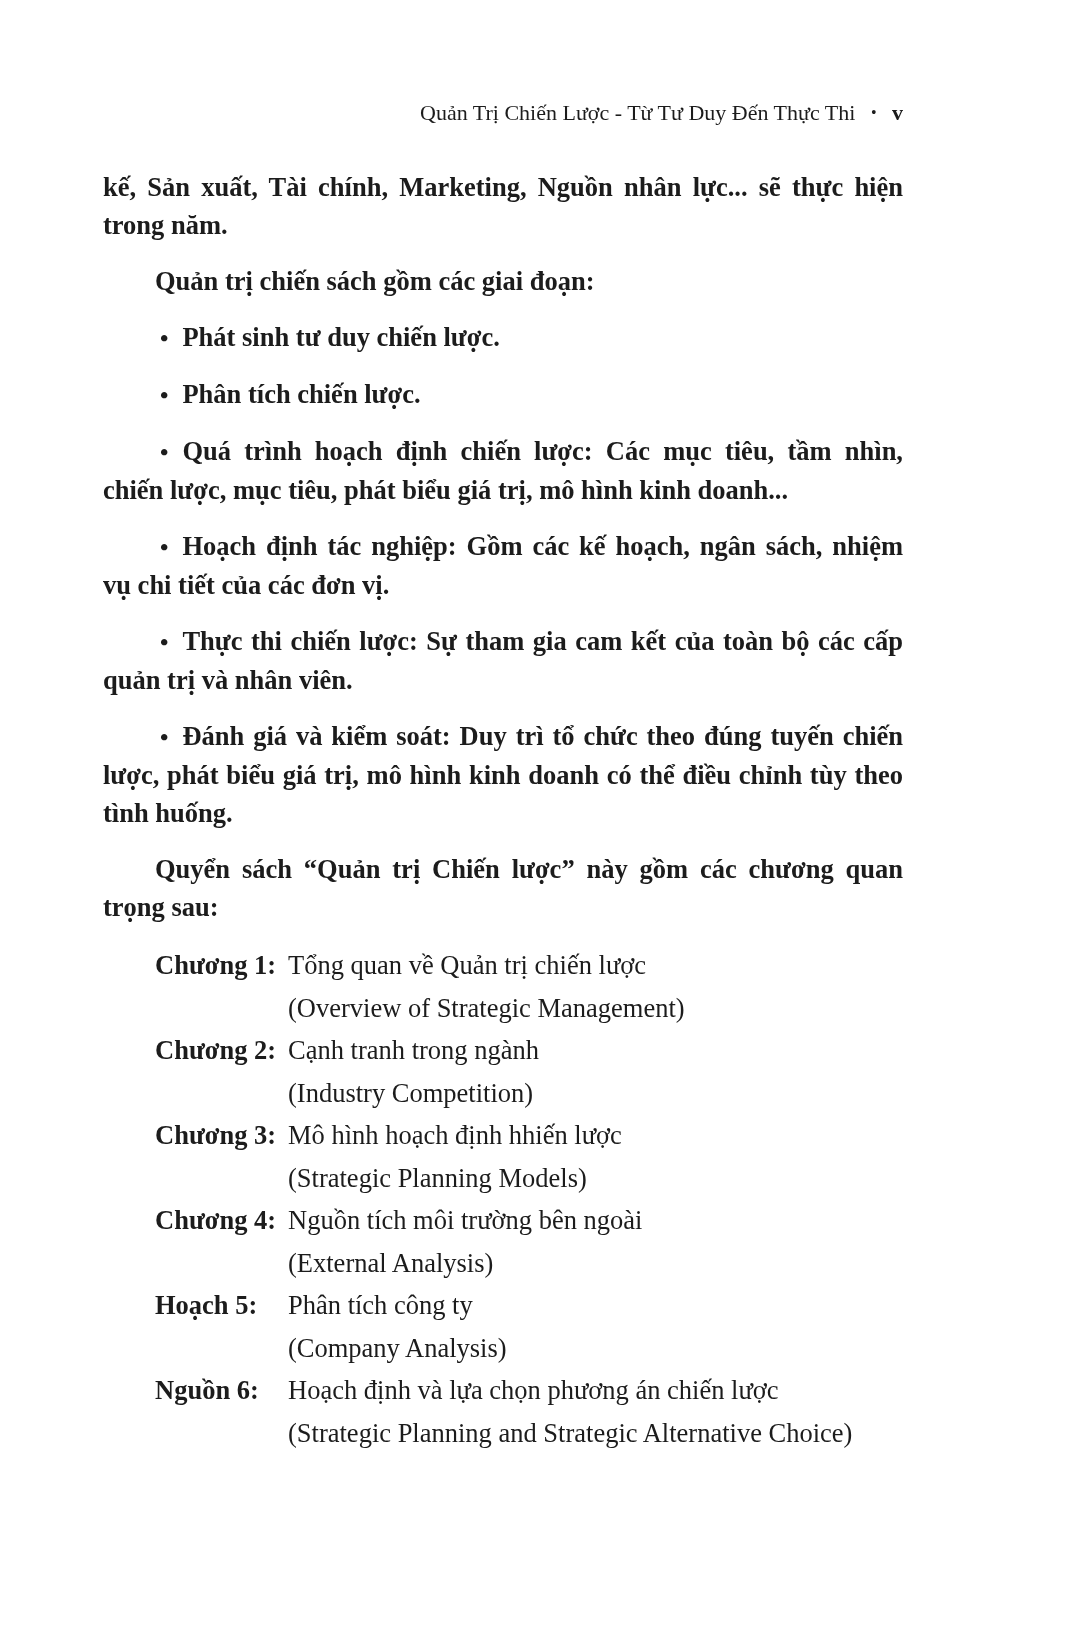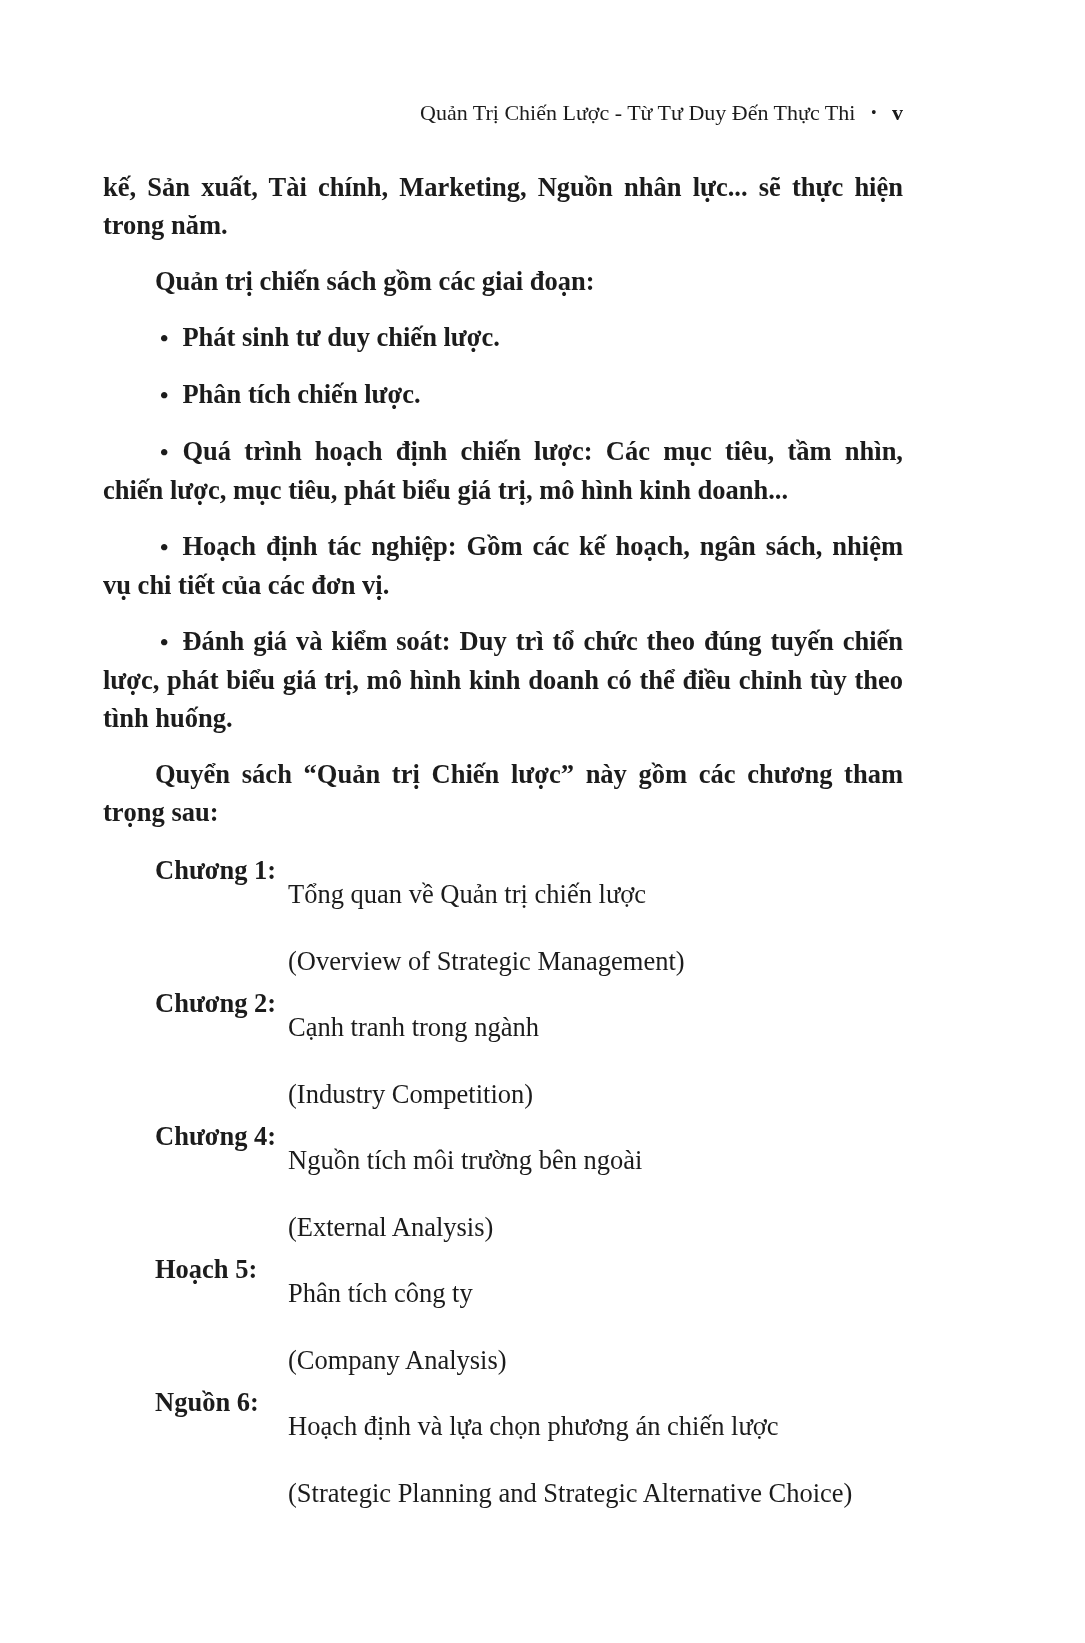--- a/index.html
+++ b/index.html
@@ -67,21 +67,20 @@
     font-weight: bold;
     width: 133px;
     flex-shrink: 0;
     white-space: nowrap;
   }
   .ch-body {
     flex: 1;
   }
   .ch-vi, .ch-en {
     display: block;
-    margin-top: 24px;
   }
 </style>
 </head>
 <body>
 
 <div class="page">
 
   <div class="running-header">
     <span>Quản Trị Chiến Lược - Từ Tư Duy Đến Thực Thi</span>
     <span class="sep">•</span>
@@ -92,43 +91,51 @@
 
     <p>kế, Sản xuất, Tài chính, Marketing, Nguồn nhân lực... sẽ thực hiện trong năm.</p>
 
     <p class="indent">Quản trị chiến sách gồm các giai đoạn:</p>
 
     <div>
       <p class="bullet"><span class="marker">•</span><span>Phát sinh tư duy chiến lược.</span></p>
       <p class="bullet"><span class="marker">•</span><span>Phân tích chiến lược.</span></p>
       <p class="bullet"><span class="marker">•</span><span>Quá trình hoạch định chiến lược: Các mục tiêu, tầm nhìn, chiến lược, mục tiêu, phát biểu giá trị, mô hình kinh doanh...</span></p>
       <p class="bullet"><span class="marker">•</span><span>Hoạch định tác nghiệp: Gồm các kế hoạch, ngân sách, nhiệm vụ chi tiết của các đơn vị.</span></p>
+      <p class="bullet"><span class="marker">•</span><span>Thực thi chiến lược: Sự tham gia cam kết của toàn bộ các cấp quản trị và nhân viên.</span></p>
       <p class="bullet"><span class="marker">•</span><span>Đánh giá và kiểm soát: Duy trì tổ chức theo đúng tuyến chiến lược, phát biểu giá trị, mô hình kinh doanh có thể điều chỉnh tùy theo tình huống.</span></p>
     </div>
 
-    <p class="indent">Quyển sách “Quản trị Chiến lược” này gồm các chương tham trọng sau:</p>
+    <p class="indent">Quyển sách “Quản trị Chiến lược” này gồm các chương quan trọng sau:</p>
 
     <div class="chapters">
 
       <div class="chapter">
         <span class="ch-label">Chương 1:</span>
         <span class="ch-body">
           <span class="ch-vi">Tổng quan về Quản trị chiến lược</span>
           <span class="ch-en">(Overview of Strategic Management)</span>
         </span>
       </div>
 
       <div class="chapter">
         <span class="ch-label">Chương 2:</span>
         <span class="ch-body">
           <span class="ch-vi">Cạnh tranh trong ngành</span>
           <span class="ch-en">(Industry Competition)</span>
         </span>
       </div>
 
+      <div class="chapter">
+        <span class="ch-label">Chương 3:</span>
+        <span class="ch-body">
+          <span class="ch-vi">Mô hình hoạch định hhiến lược</span>
+          <span class="ch-en">(Strategic Planning Models)</span>
+        </span>
+      </div>
 
       <div class="chapter">
         <span class="ch-label">Chương 4:</span>
         <span class="ch-body">
           <span class="ch-vi">Nguồn tích môi trường bên ngoài</span>
           <span class="ch-en">(External Analysis)</span>
         </span>
       </div>
 
       <div class="chapter">

